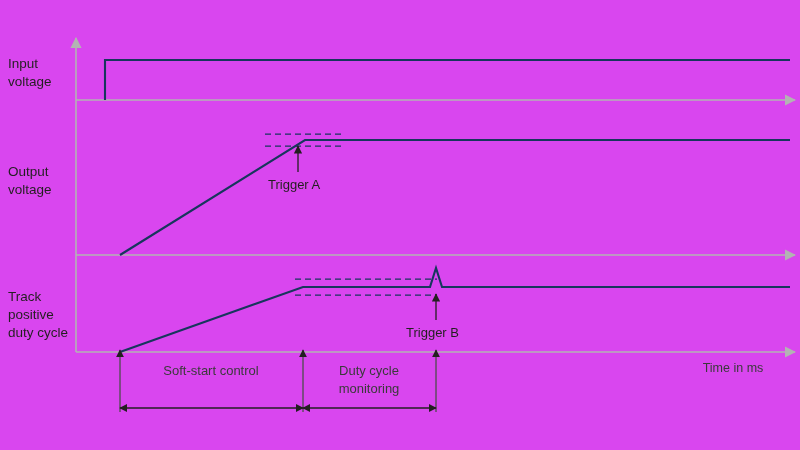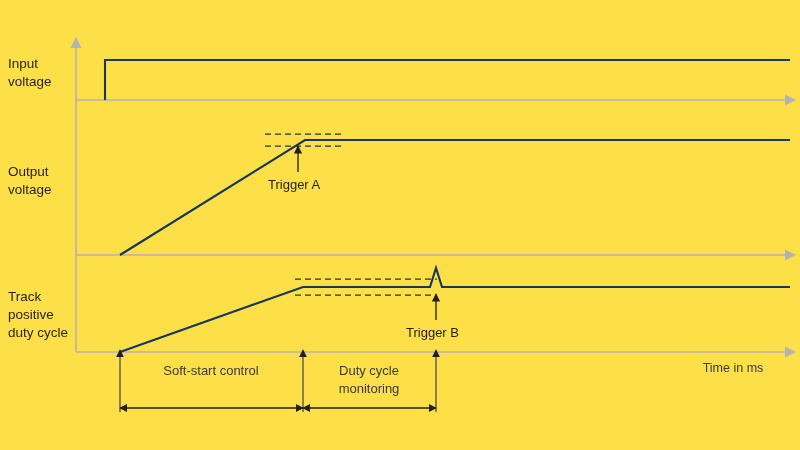--- a/index.html
+++ b/index.html
@@ -4,21 +4,21 @@
 <style>
   html, body {
     margin: 0;
     padding: 0;
     background: #ffffff;
   }
   #stage {
     position: relative;
     width: 800px;
     height: 450px;
-    background: #fde047;
+    background: #d946ef;
     overflow: hidden;
     font-family: "Liberation Sans", sans-serif;
   }
   svg.diagram {
     position: absolute;
     left: 0;
     top: 0;
     width: 800px;
     height: 450px;
     display: block;

